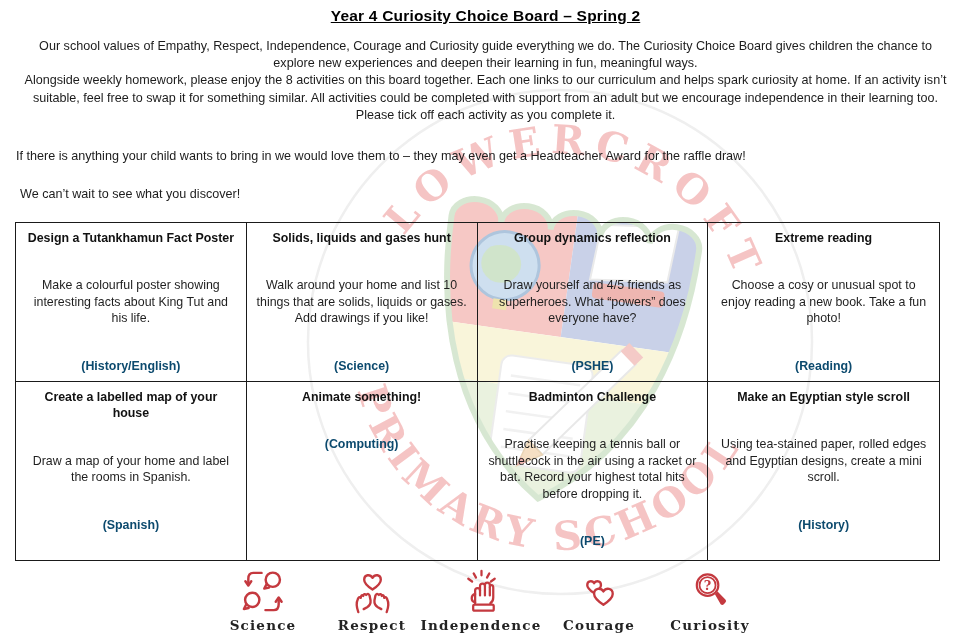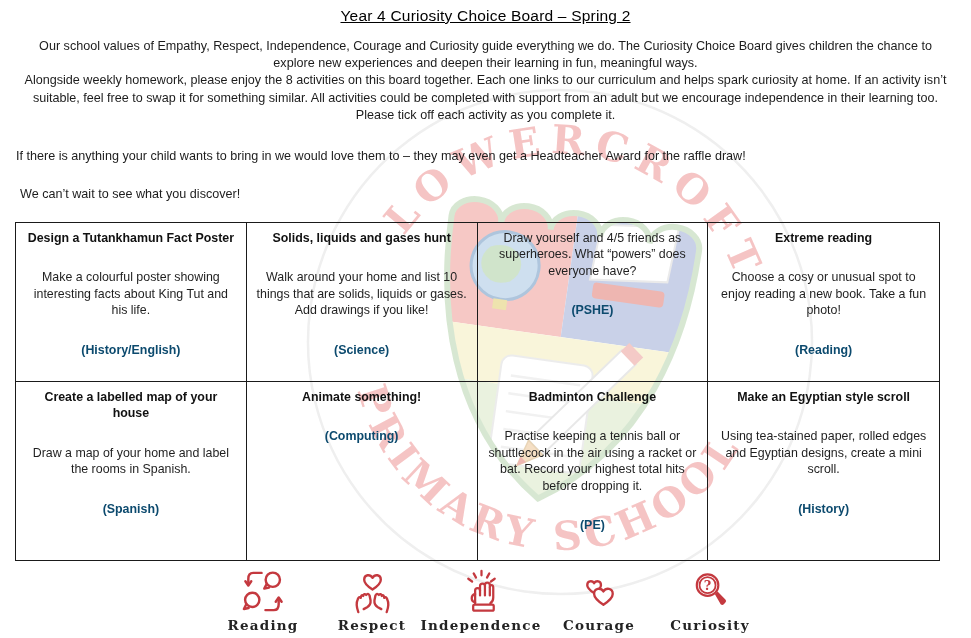--- a/index.html
+++ b/index.html
@@ -9,40 +9,40 @@
     background:#fff; font-family:"Liberation Sans", sans-serif; color:#1c1c1c;
   }
   
   .watermark {
     position:absolute; left:280px; top:62px; width:560px; height:560px;
     transform:rotate(8deg); opacity:.72; z-index:0; pointer-events:none;
   }
   
   .content { position:relative; z-index:1; }
   .title {
-    margin-top:7px; text-align:center; font-size:15.5px; font-weight:normal;
+    margin-top:7px; text-align:center; font-size:15.5px; font-weight:bold;
     text-decoration:underline; letter-spacing:.2px; color:#000;
   }
   .intro {
     margin:13px auto 0 auto; width:935px; text-align:center;
     font-size:12.6px; line-height:17.2px; color:#1c1c1c;
   }
   .note { margin:0 20px; text-align:left; font-size:12.6px; line-height:17px; }
   .note1 { margin-top:24px;margin-left:16px; }
   .note2 { margin-top:21px; }
   
   .board {
     margin:19px 0 0 15px; width:925px;
     display:grid; grid-template-columns:repeat(4,1fr); grid-template-rows:159px 178px;
     border:1.5px solid #1a1a1a; background:transparent;
   }
   .cell {
     border-right:1.5px solid #1a1a1a; border-bottom:1.5px solid #1a1a1a;
     padding:7px 9px 4px 9px; display:flex; flex-direction:column; align-items:center;
-    row-gap:23px; text-align:center; font-size:12.4px; line-height:16.4px;
+    row-gap:31px; text-align:center; font-size:12.4px; line-height:16.4px;
   }
   .cell:nth-child(4n) { border-right:none; }
   .cell:nth-child(n+5) { border-bottom:none; }
   .cell .c-title { font-weight:bold; color:#111; }
   .cell .c-body  { color:#1f1f1f; }
   .cell .c-subject { font-weight:bold; color:#0c4a6e; }
   
   .values { position:relative; z-index:1; margin-top:7px; display:flex; align-items:flex-start; }
   .value-item { display:flex; flex-direction:column; align-items:center; width:100px; }
   .value-item .icon { width:47px; height:47px; }
@@ -119,20 +119,21 @@
         <div class="c-title">Design a Tutankhamun Fact Poster</div>
         <div class="c-body">Make a colourful poster showing interesting facts about King Tut and his life.</div>
         <div class="c-subject">(History/English)</div>
       </div>
       <div class="cell">
         <div class="c-title">Solids, liquids and gases hunt</div>
         <div class="c-body">Walk around your home and list 10 things that are solids, liquids or gases. Add drawings if you like!</div>
         <div class="c-subject">(Science)</div>
       </div>
       <div class="cell">
+        <div class="c-title">Group dynamics reflection</div>
         <div class="c-body">Draw yourself and 4/5 friends as superheroes. What “powers” does everyone have?</div>
         <div class="c-subject">(PSHE)</div>
       </div>
       <div class="cell">
         <div class="c-title">Extreme reading</div>
         <div class="c-body">Choose a cosy or unusual spot to enjoy reading a new book. Take a fun photo!</div>
         <div class="c-subject">(Reading)</div>
       </div>
       <div class="cell">
         <div class="c-title">Create a labelled map of your house</div>
@@ -165,21 +166,21 @@
               <path d="M27.2 16.3 L24.8 21 L29.6 20"></path>
               <circle cx="12.5" cy="32.5" r="7.3"></circle>
               <path d="M6.4 37 L4 41.8 L8.8 40.8"></path>
               <path d="M22 5 H13.5 Q8.5 5 8.5 11 V16.5"></path>
               <path d="M5.5 13.5 L8.5 17.8 L11.5 13.5"></path>
               <path d="M26 43 H34.5 Q39.5 43 39.5 37 V31.5"></path>
               <path d="M36.5 34.5 L39.5 30.2 L42.5 34.5"></path>
             </g>
           </svg>
         </span>
-        <span class="v-label">Reading</span>
+        <span class="v-label">Science</span>
       </div>
 
       <div class="value-item vi-2">
         <span class="icon">
           <svg viewBox="0 0 48 48" width="47" height="47">
             <g fill="none" stroke="#c4393f" stroke-width="2.4" stroke-linecap="round" stroke-linejoin="round">
               <path d="M24 10 C21.6 6 15.5 6.5 15.5 12 C15.5 16.5 24 22 24 22 C24 22 32.5 16.5 32.5 12 C32.5 6.5 26.4 6 24 10 Z"></path>
               <path d="M9.5 45 Q6.5 37 9 32 Q10 28.5 12 30.5 Q12.5 26.5 14.5 28.5 Q15.5 25.5 17.5 27.5 Q19.5 25 21 28 L22 33 Q22.5 37.5 18.5 40 L15 42"></path>
               <path d="M38.5 45 Q41.5 37 39 32 Q38 28.5 36 30.5 Q35.5 26.5 33.5 28.5 Q32.5 25.5 30.5 27.5 Q28.5 25 27 28 L26 33 Q25.5 37.5 29.5 40 L33 42"></path>
             </g>

